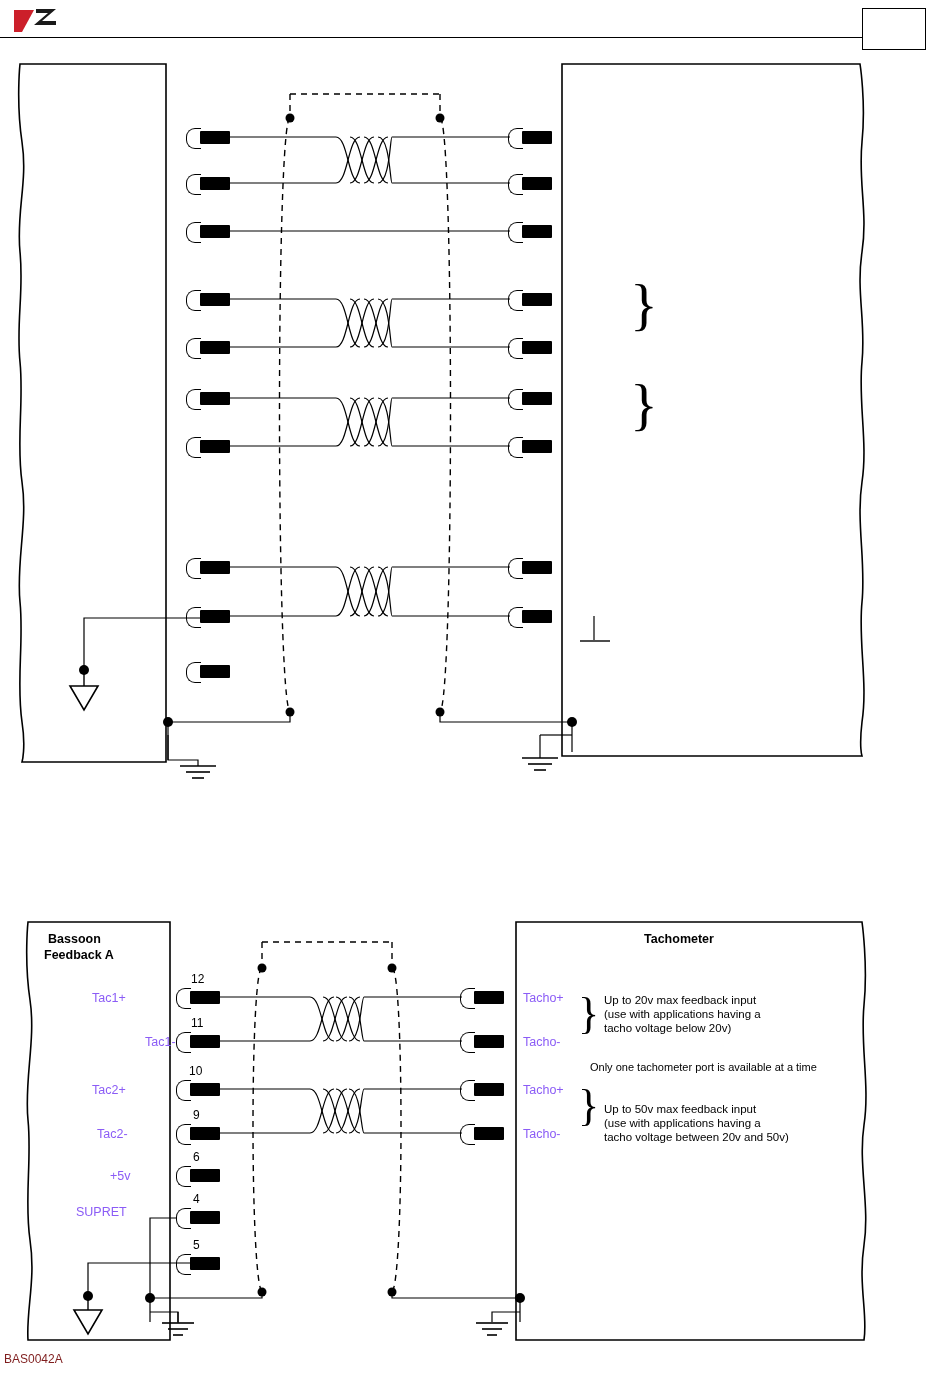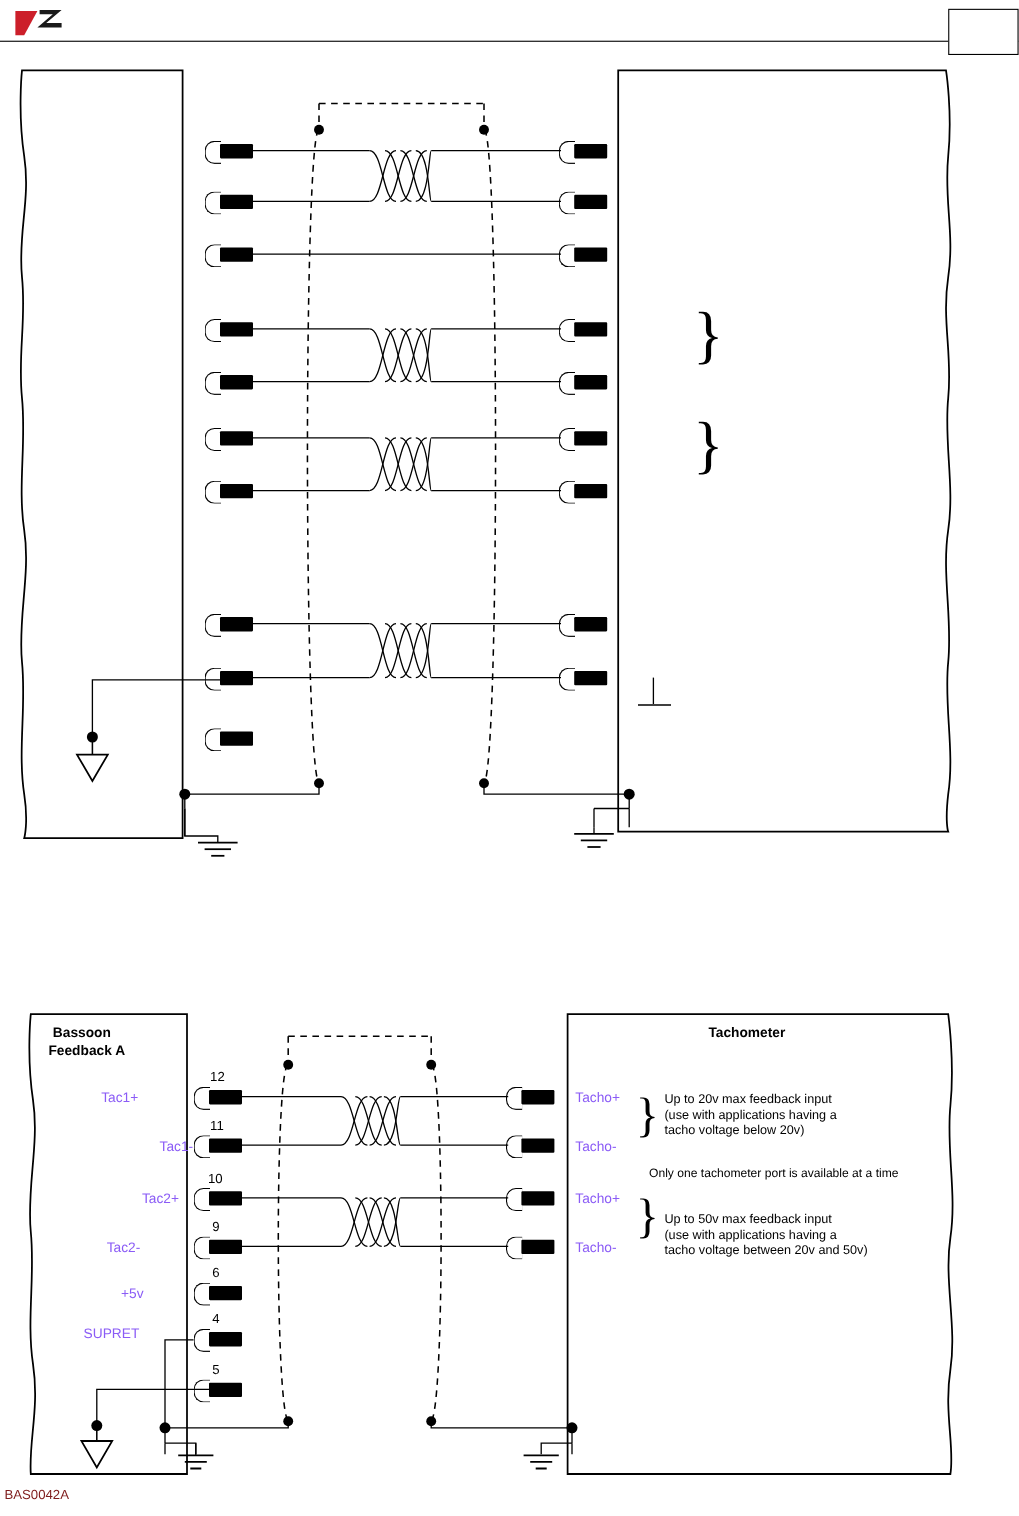--- a/index.html
+++ b/index.html
@@ -262,21 +262,21 @@
     <div class="term" style="left:190px;top:1035px;"></div>
 </div>
 <div class="num" style="left:191px;top:1016px;">11</div>
 <div class="label" style="left:97px;top:1035px;margin-left:48px;">Tac1-</div>
 
 <div>
   <div class="termhook" style="left:176px;top:1080px;"></div>
     <div class="term" style="left:190px;top:1083px;"></div>
 </div>
 <div class="num" style="left:189px;top:1064px;">10</div>
-<div class="label" style="left:92px;top:1083px;margin-left:37px;">Tac2+</div>
+<div class="label" style="left:92px;top:1083px;">Tac2+</div>
 
 <div>
   <div class="termhook" style="left:176px;top:1124px;"></div>
     <div class="term" style="left:190px;top:1127px;"></div>
 </div>
 <div class="num" style="left:193px;top:1108px;">9</div>
 <div class="label" style="left:97px;top:1127px;">Tac2-</div>
 
 <div>
   <div class="termhook" style="left:176px;top:1166px;"></div>

